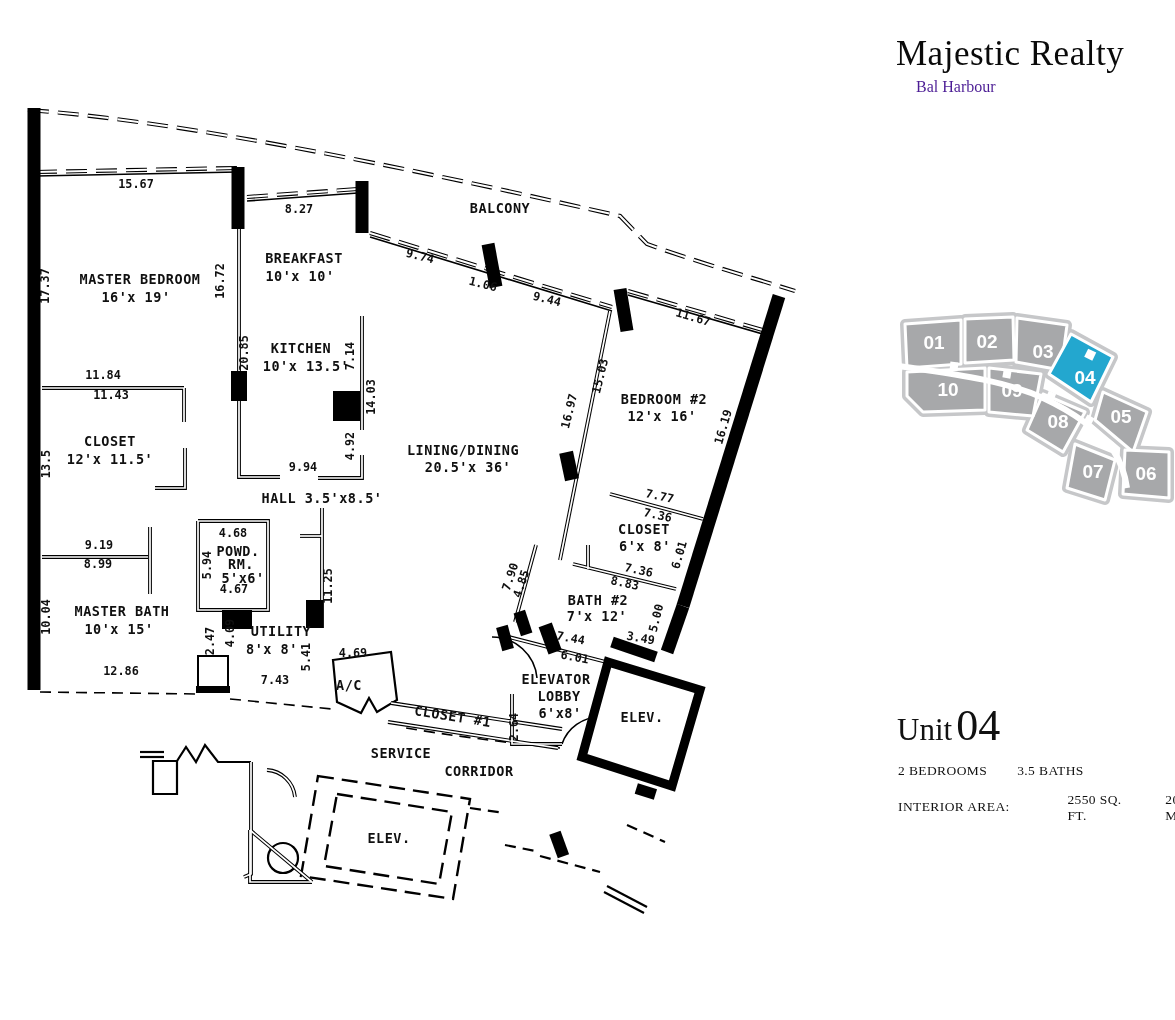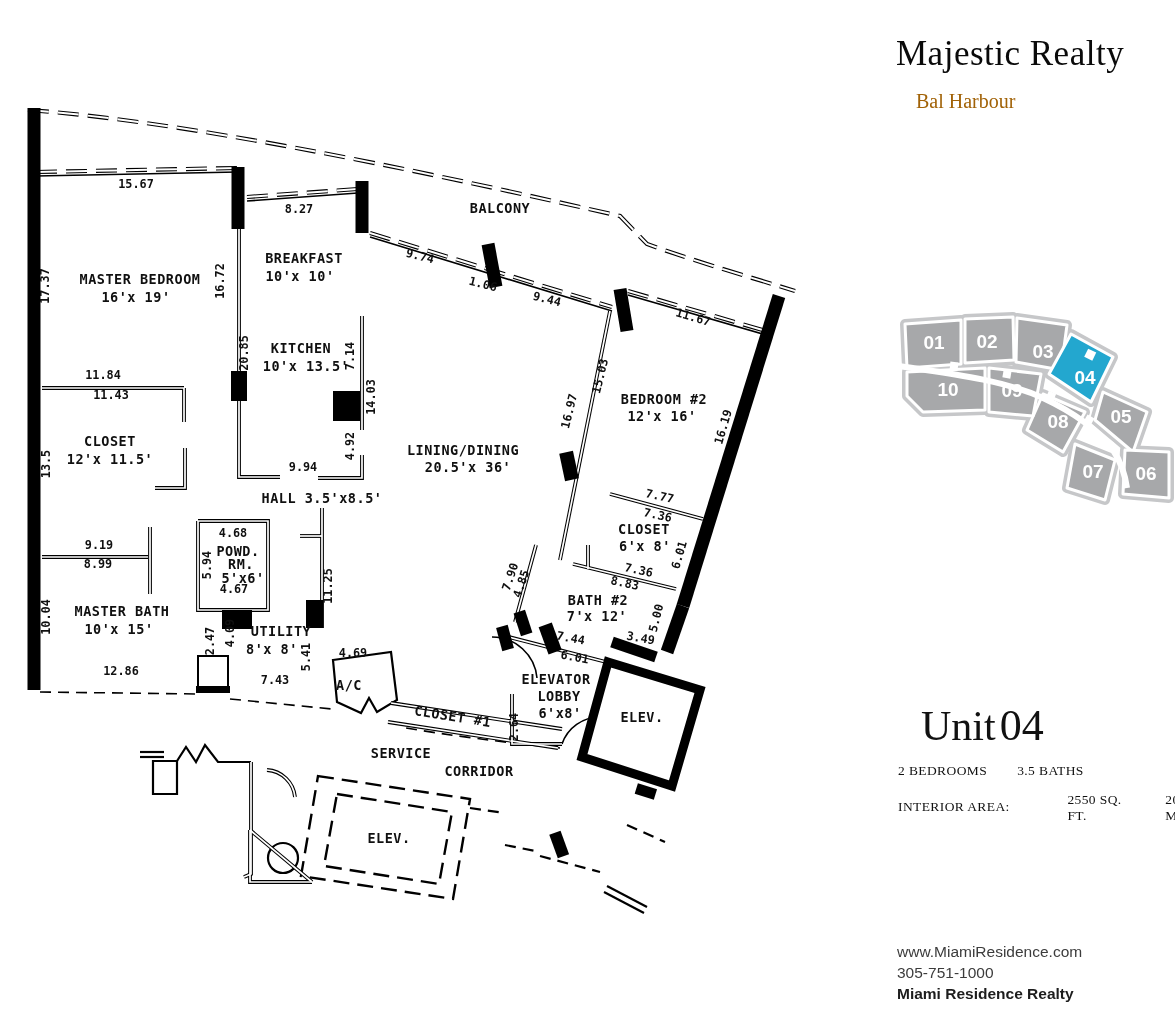--- a/index.html
+++ b/index.html
@@ -1,23 +1,23 @@
 <!DOCTYPE html>
 <html><head>
 <meta charset="utf-8">
 <style>
   html,body{margin:0;padding:0;background:#fff;}
   #page{position:relative;width:1175px;height:1020px;background:#fff;overflow:hidden;
         font-family:"Liberation Serif",serif;color:#111;}
   
   #brand-title{position:absolute;left:896px;top:34px;font-size:35px;color:#0a0a0a;letter-spacing:.5px;}
-  #brand-sub{position:absolute;left:916px;top:78px;font-size:20px;color:#a16207;margin-top:12px;}
+  #brand-sub{position:absolute;left:916px;top:78px;font-size:16px;color:#4c1d95;}
   #keyplan{position:absolute;left:893px;top:300px;}
   #unit-head{position:absolute;left:897px;top:700px;}
-  #unit-head .u-prefix{font-size:42px;margin-left:24px;}
+  #unit-head .u-prefix{font-size:31px;}
   #unit-head .u-num{font-size:44px;}
   #unit-facts{position:absolute;left:898px;top:763px;font-size:13.5px;letter-spacing:.4px;}
   #unit-facts .row1 span{margin-right:30px;text-align:center;}
   #unit-facts .row2{margin-top:13px;display:flex;}
   #unit-facts .row2 .lbl{width:142px;margin-top:7px;}
   #unit-facts .row2 .sqft{width:82px;margin-left:38px;}
   #unit-facts .row2 .sqm{margin-left:22px;}
   #contact{position:absolute;left:897px;top:941px;font-family:"Liberation Sans",sans-serif;
            font-size:15.5px;color:#3c3c3c;line-height:21px;}
   #contact .co{font-weight:bold;color:#1d1d1d;}
@@ -328,19 +328,14 @@
     <div class="row1">
       <span>2 BEDROOMS</span><span>3.5 BATHS</span>
     </div>
     <div class="row2">
       <span class="lbl">INTERIOR AREA:</span>
       <span class="sqft">2550 SQ. FT.</span>
       <span class="sqm">200.7 M²</span>
     </div>
   </div>
 
-  <div id="contact">
-    <div>www.MiamiResidence.com</div>
-    <div>305-751-1000</div>
-    <div class="co">Miami Residence Realty</div>
-  </div>
 
 </div>
 
 </body></html>

